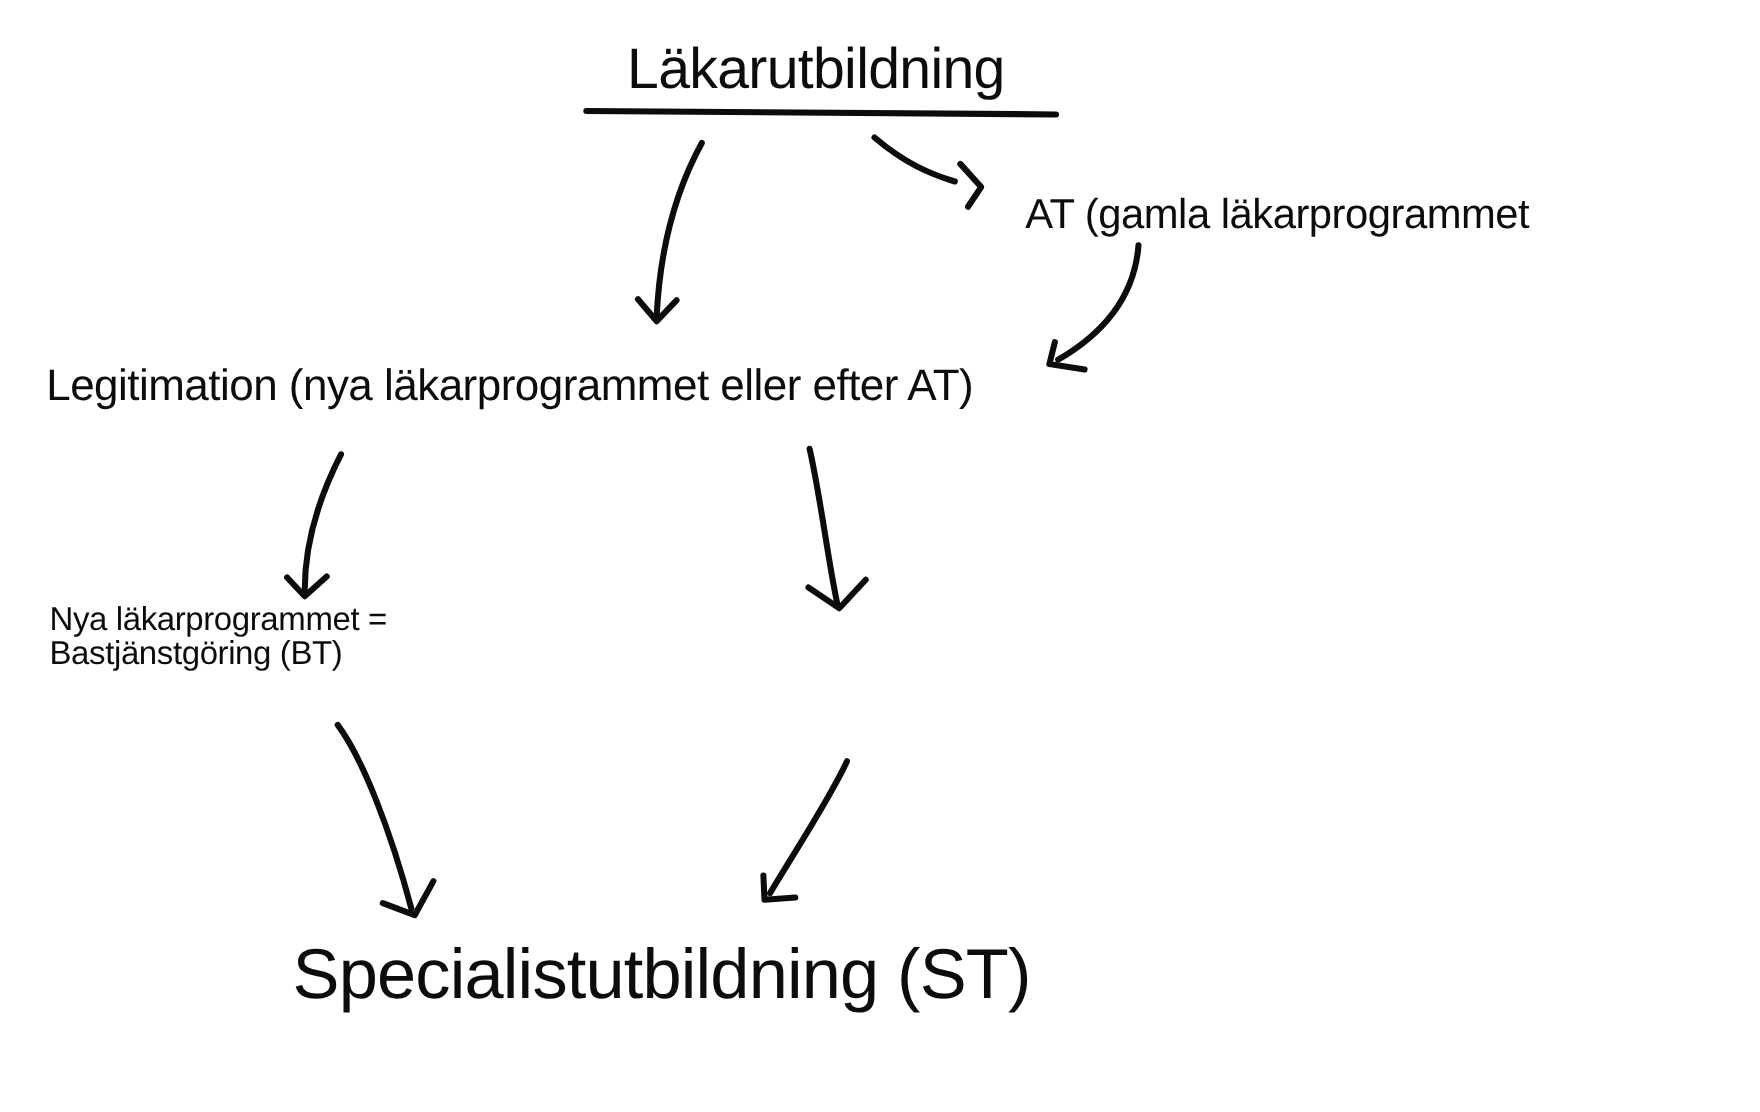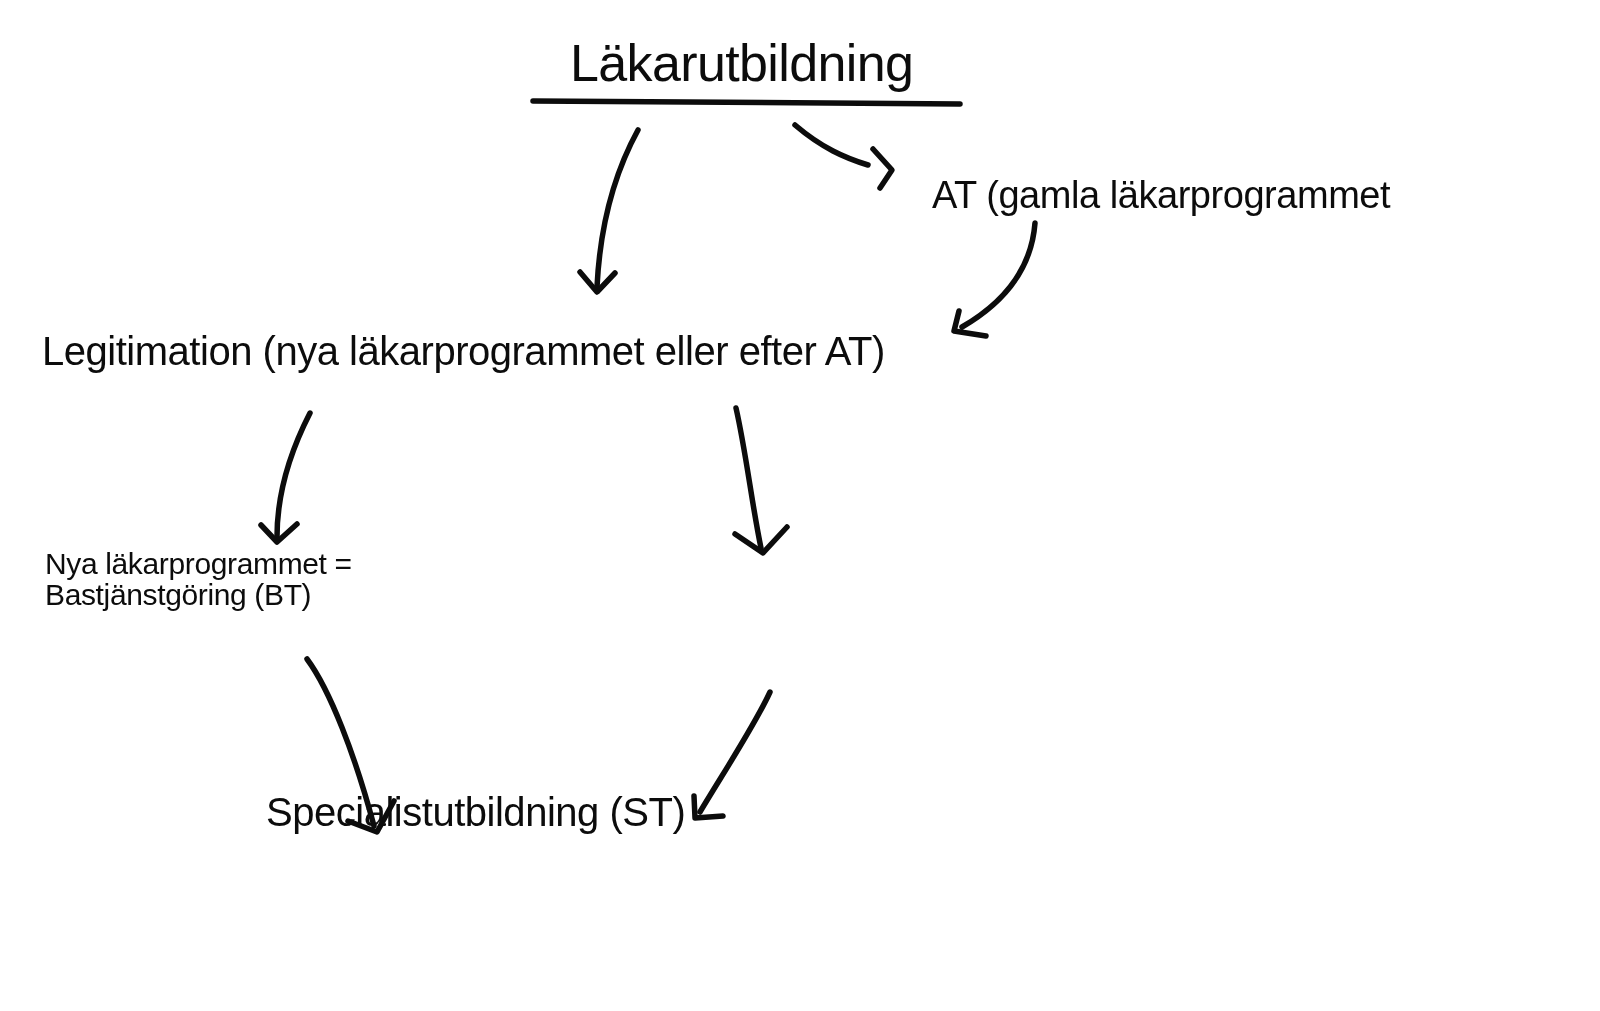--- a/index.html
+++ b/index.html
@@ -14,21 +14,21 @@
   .ink-layer{position:absolute;left:0;top:0;width:1600px;height:1011px;}
   .edge{fill:none;stroke:#0c0c0c;stroke-width:5.5;stroke-linecap:round;stroke-linejoin:round;}
   .underline{stroke:#0c0c0c;stroke-width:5.5;stroke-linecap:round;}
   .txt{position:absolute;white-space:nowrap;line-height:1.04;letter-spacing:-0.012em;}
   .txt span{display:block;}
   .t-title{left:570px;top:36px;font-size:52px;}
   .t-at{left:932px;top:146px;font-size:38px;margin-top:30px;}
   .t-leg{left:42px;top:331px;font-size:40px;}
   .t-nya{left:45px;top:548px;font-size:30px;}
   .t-om{left:612px;top:564px;font-size:40px;}
-  .t-st{left:266px;top:792px;font-size:40px;}
+  .t-st{left:266px;top:852px;font-size:64px;}
 </style>
 </head>
 <body>
 
 <div class="canvas">
 
   <svg class="ink-layer" viewBox="0 0 1600 1011" xmlns="http://www.w3.org/2000/svg">
 
     <line class="underline" x1="533" y1="101" x2="960" y2="104"></line>
 

